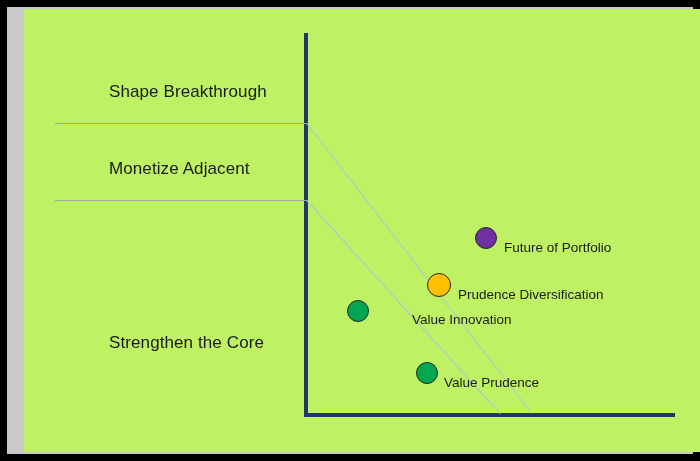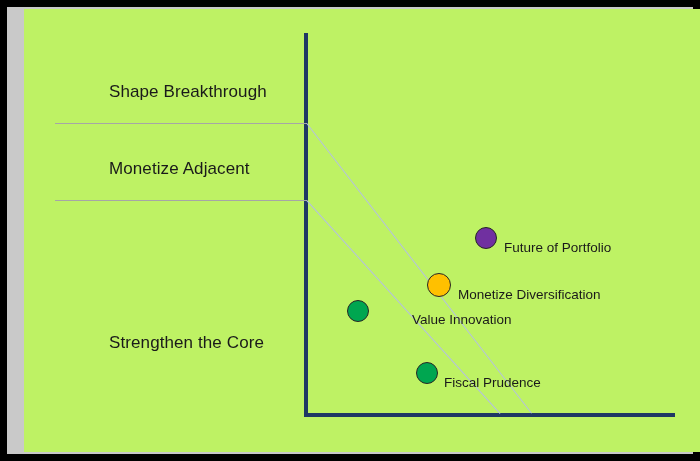--- a/index.html
+++ b/index.html
@@ -117,27 +117,27 @@
     <div class="band-label band-core">Strengthen the Core</div>
     <div class="band-label band-monetize">Monetize Adjacent</div>
 
     <div class="bubble-group">
       <div class="bubble" style="left:451px; top:218px; width:22px; height:22px; background:#7030A0;"></div>
       <div class="bubble-label" style="left:480px; top:232px;">Future of Portfolio</div>
     </div>
 
     <div class="bubble-group">
       <div class="bubble" style="left:403px; top:264px; width:24px; height:24px; background:#FFC000;"></div>
-      <div class="bubble-label" style="left:434px; top:279px;">Monetize Diversification</div>
+      <div class="bubble-label" style="left:434px; top:279px;">Prudence Diversification</div>
     </div>
 
     <div class="bubble-group">
       <div class="bubble" style="left:323px; top:291px; width:22px; height:22px; background:#00A650;"></div>
       <div class="bubble-label" style="left:351px; top:304px;margin-left:37px;">Value Innovation</div>
     </div>
 
     <div class="bubble-group">
       <div class="bubble" style="left:392px; top:353px; width:22px; height:22px; background:#00A650;"></div>
-      <div class="bubble-label" style="left:420px; top:367px;">Fiscal Prudence</div>
+      <div class="bubble-label" style="left:420px; top:367px;">Value Prudence</div>
     </div>
 
   </div>
 </div>
 
 </body></html>

